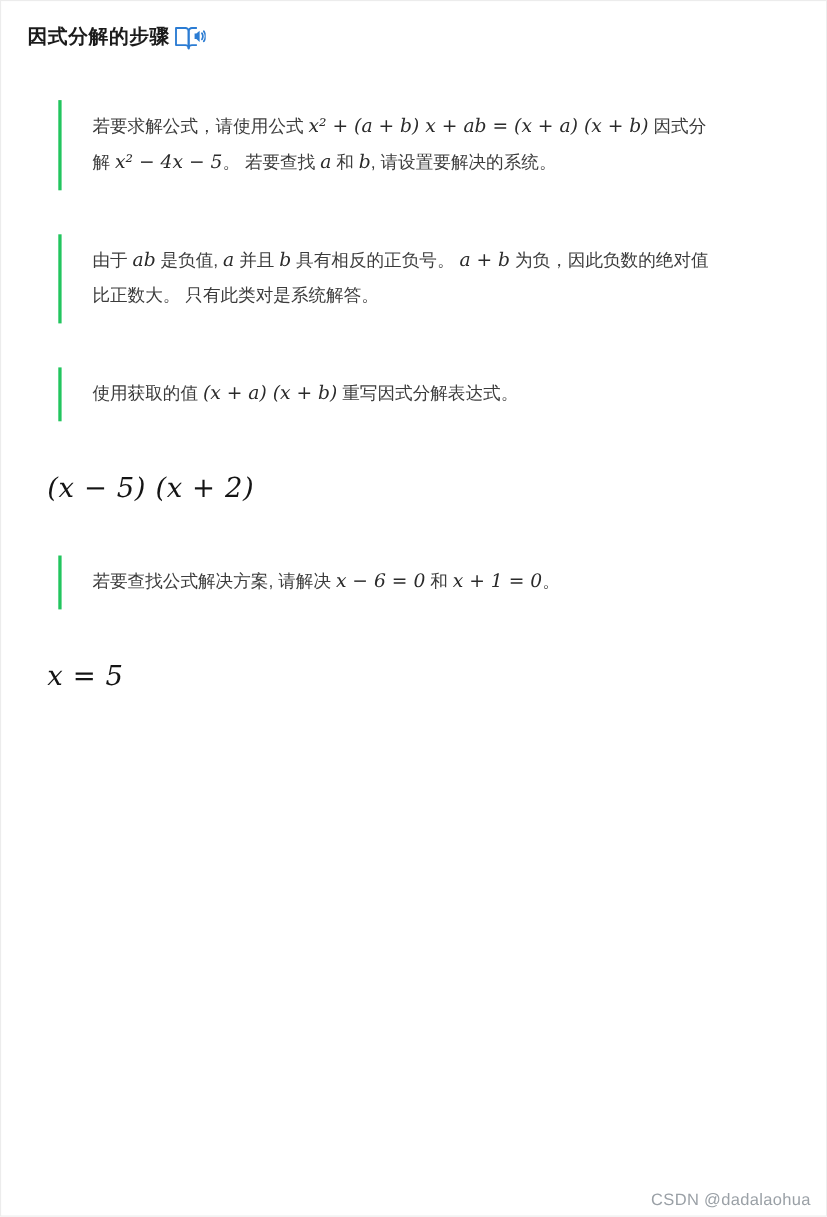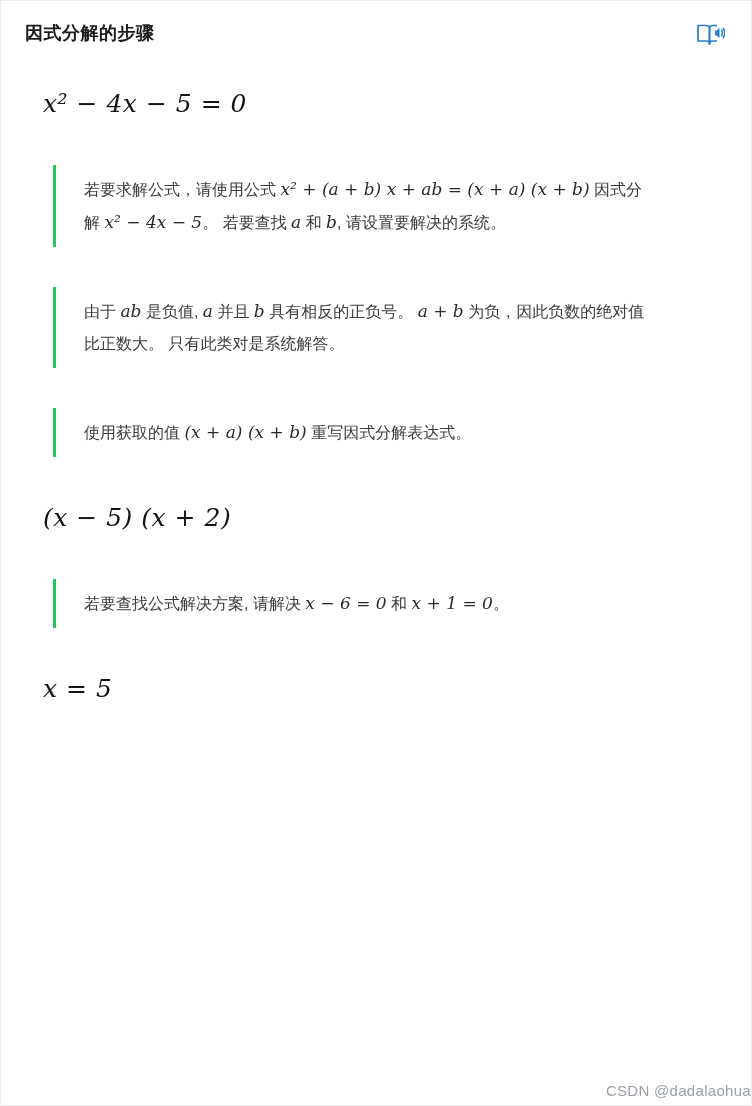--- a/index.html
+++ b/index.html
@@ -13,21 +13,20 @@
   }
   .card {
     width:752px; height:1106px;
     background:#fff;
     border:1px solid #ececec;
     padding:18px 24px 8px 24px;
     position:relative;
   }
   .card-header {
     display:flex;
-    justify-content:space-between;
     align-items:flex-start;
   }
   .page-title {
     font-size:18px;
     font-weight:700;
     color:#1b1b1b;
     letter-spacing:0.5px;
     padding-top:2px;
   }
   .readaloud-btn {
@@ -62,21 +61,21 @@
     color:#3c3c3c;
   }
   .inline-math {
     font-family:"DejaVu Serif","Liberation Serif",serif;
     font-style:italic;
     font-size:17px;
     color:#2a2a2a;
   }
   .watermark {
     position:absolute;
-    right:0;
+    right:14px;
     bottom:6px;
     font-size:15px;
     color:#9aa0a6;
     letter-spacing:0.3px;
   }
 </style>
 </head>
 <body>
 
 <div class="card">
@@ -88,23 +87,20 @@
           <path d="M3 4.5 h8.5 a3 3 0 0 1 3 3 v15.5 a3 3 0 0 0 -3 -3 H3 Z" stroke="#2b7cd3" stroke-width="1.7" stroke-linejoin="round"></path>
           <path d="M22 4.5 h-4.5 a3 3 0 0 0 -3 3 v15.5 a3 3 0 0 1 3 -3 H22" stroke="#2b7cd3" stroke-width="1.7" stroke-linejoin="round"></path>
           <path d="M21.5 9.5 l3 -2.6 v10.2 l-3 -2.6 h-1.6 v-5 Z" fill="#2b7cd3"></path>
           <path d="M26.6 9.2 a5.4 5.4 0 0 1 0 5.6 M28.3 7.4 a8.2 8.2 0 0 1 0 9.2" stroke="#2b7cd3" stroke-width="1.6" stroke-linecap="round"></path>
         </svg>
       </span>
     </button>
   </div>
 
   <main class="steps" id="steps">
-      <div class="math-block first">
-        <div class="math-line">x² − 4x − 5 = 0</div>
-      </div>
       <div class="note-block">
         <p class="note-text"><span class="plain-text">若要求解公式，请使用公式 </span><span class="inline-math">x² + (a + b) x + ab = (x + a) (x + b)</span><span class="plain-text"> 因式分解 </span><span class="inline-math">x² − 4x − 5</span><span class="plain-text">。 若要查找 </span><span class="inline-math">a</span><span class="plain-text"> 和 </span><span class="inline-math">b</span><span class="plain-text">, 请设置要解决的系统。</span></p>
       </div>
       <div class="note-block">
         <p class="note-text"><span class="plain-text">由于 </span><span class="inline-math">ab</span><span class="plain-text"> 是负值, </span><span class="inline-math">a</span><span class="plain-text"> 并且 </span><span class="inline-math">b</span><span class="plain-text"> 具有相反的正负号。 </span><span class="inline-math">a + b</span><span class="plain-text"> 为负，因此负数的绝对值比正数大。 只有此类对是系统解答。</span></p>
       </div>
       <div class="math-block">
       </div>
       <div class="note-block">
         <p class="note-text"><span class="plain-text">使用获取的值 </span><span class="inline-math">(x + a) (x + b)</span><span class="plain-text"> 重写因式分解表达式。</span></p>

